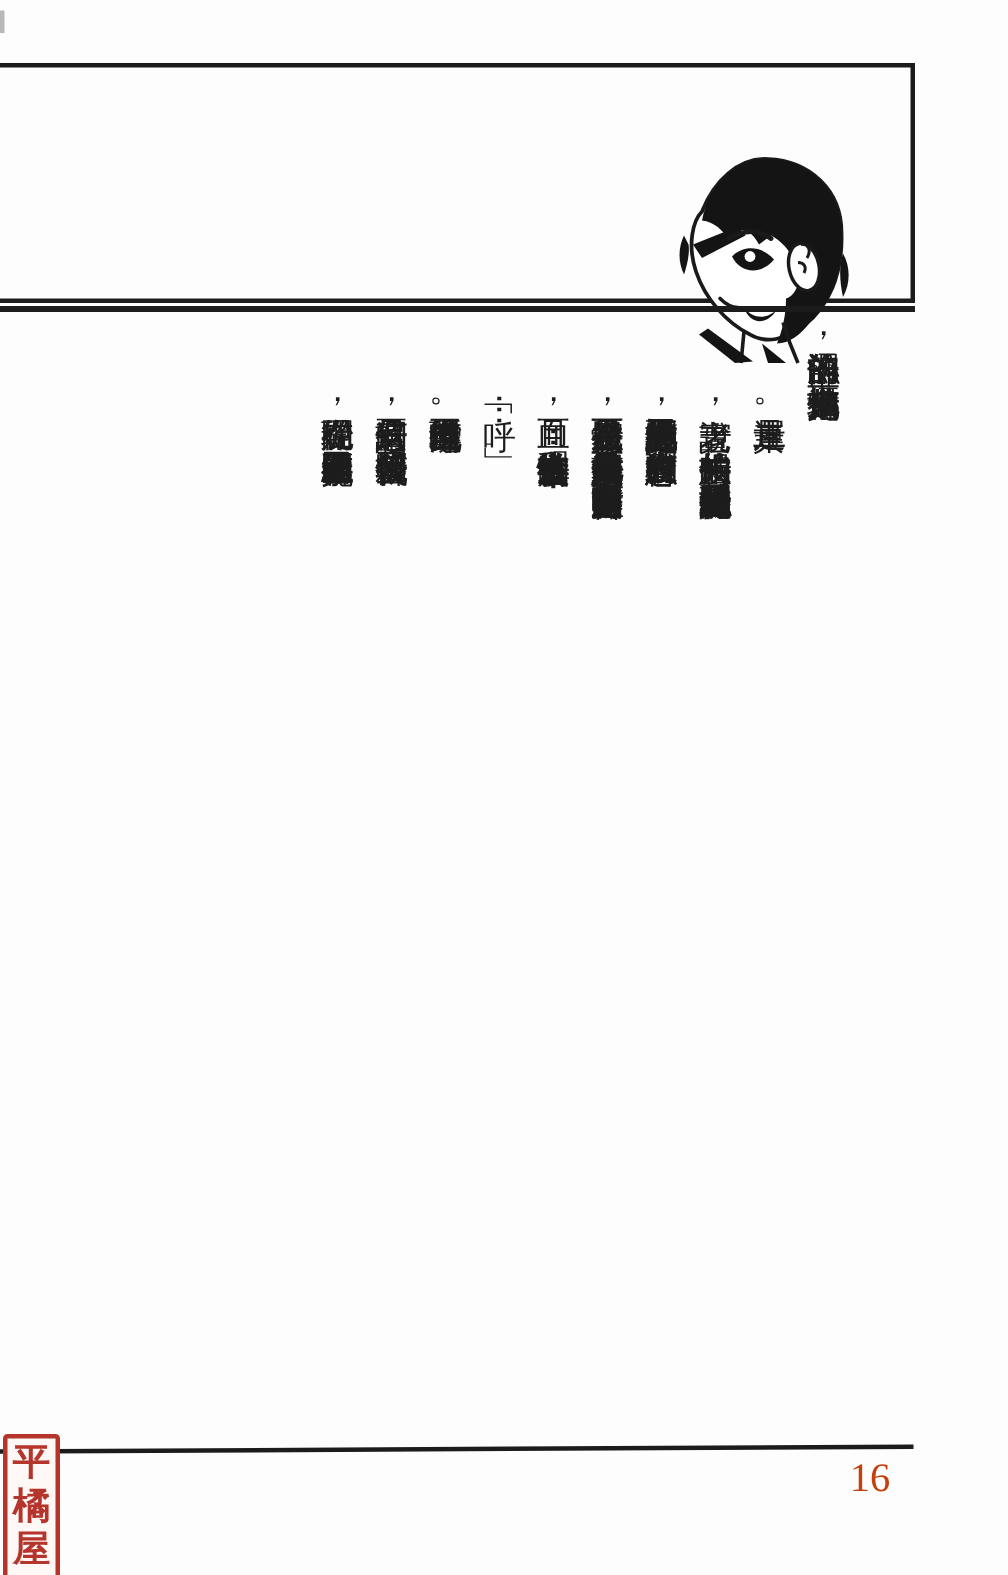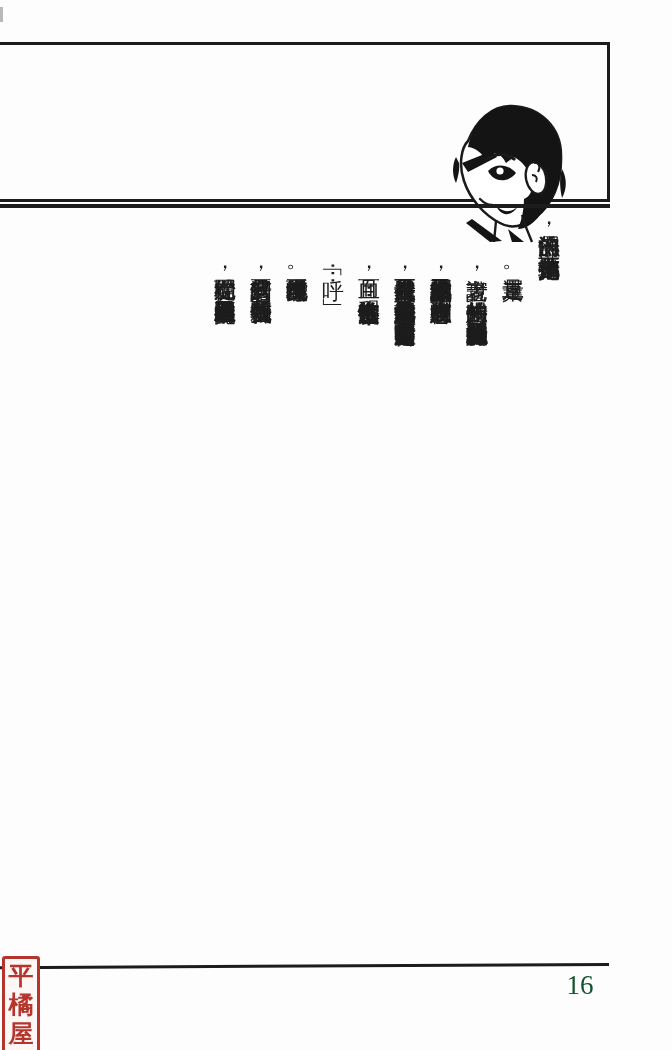--- a/index.html
+++ b/index.html
@@ -66,21 +66,21 @@
     background: #1c1c1c;
     transform: rotate(-0.3deg);
     transform-origin: right center;
   }
   .page-number {
     position: absolute;
     left: 558px; top: 970px;
     width: 44px;
     text-align: center;
     font-size: 27px;
-    color: #14532d;
+    color: #c2410c;
     font-family: "Liberation Serif", serif;
   }
   .seal {
     position: absolute;
     left: 2px; top: 956px;
     width: 38px; height: 98px;
     box-sizing: border-box;
     border: 3px solid #b5342c;
     border-radius: 3px;
     background: #fdf7f5;

